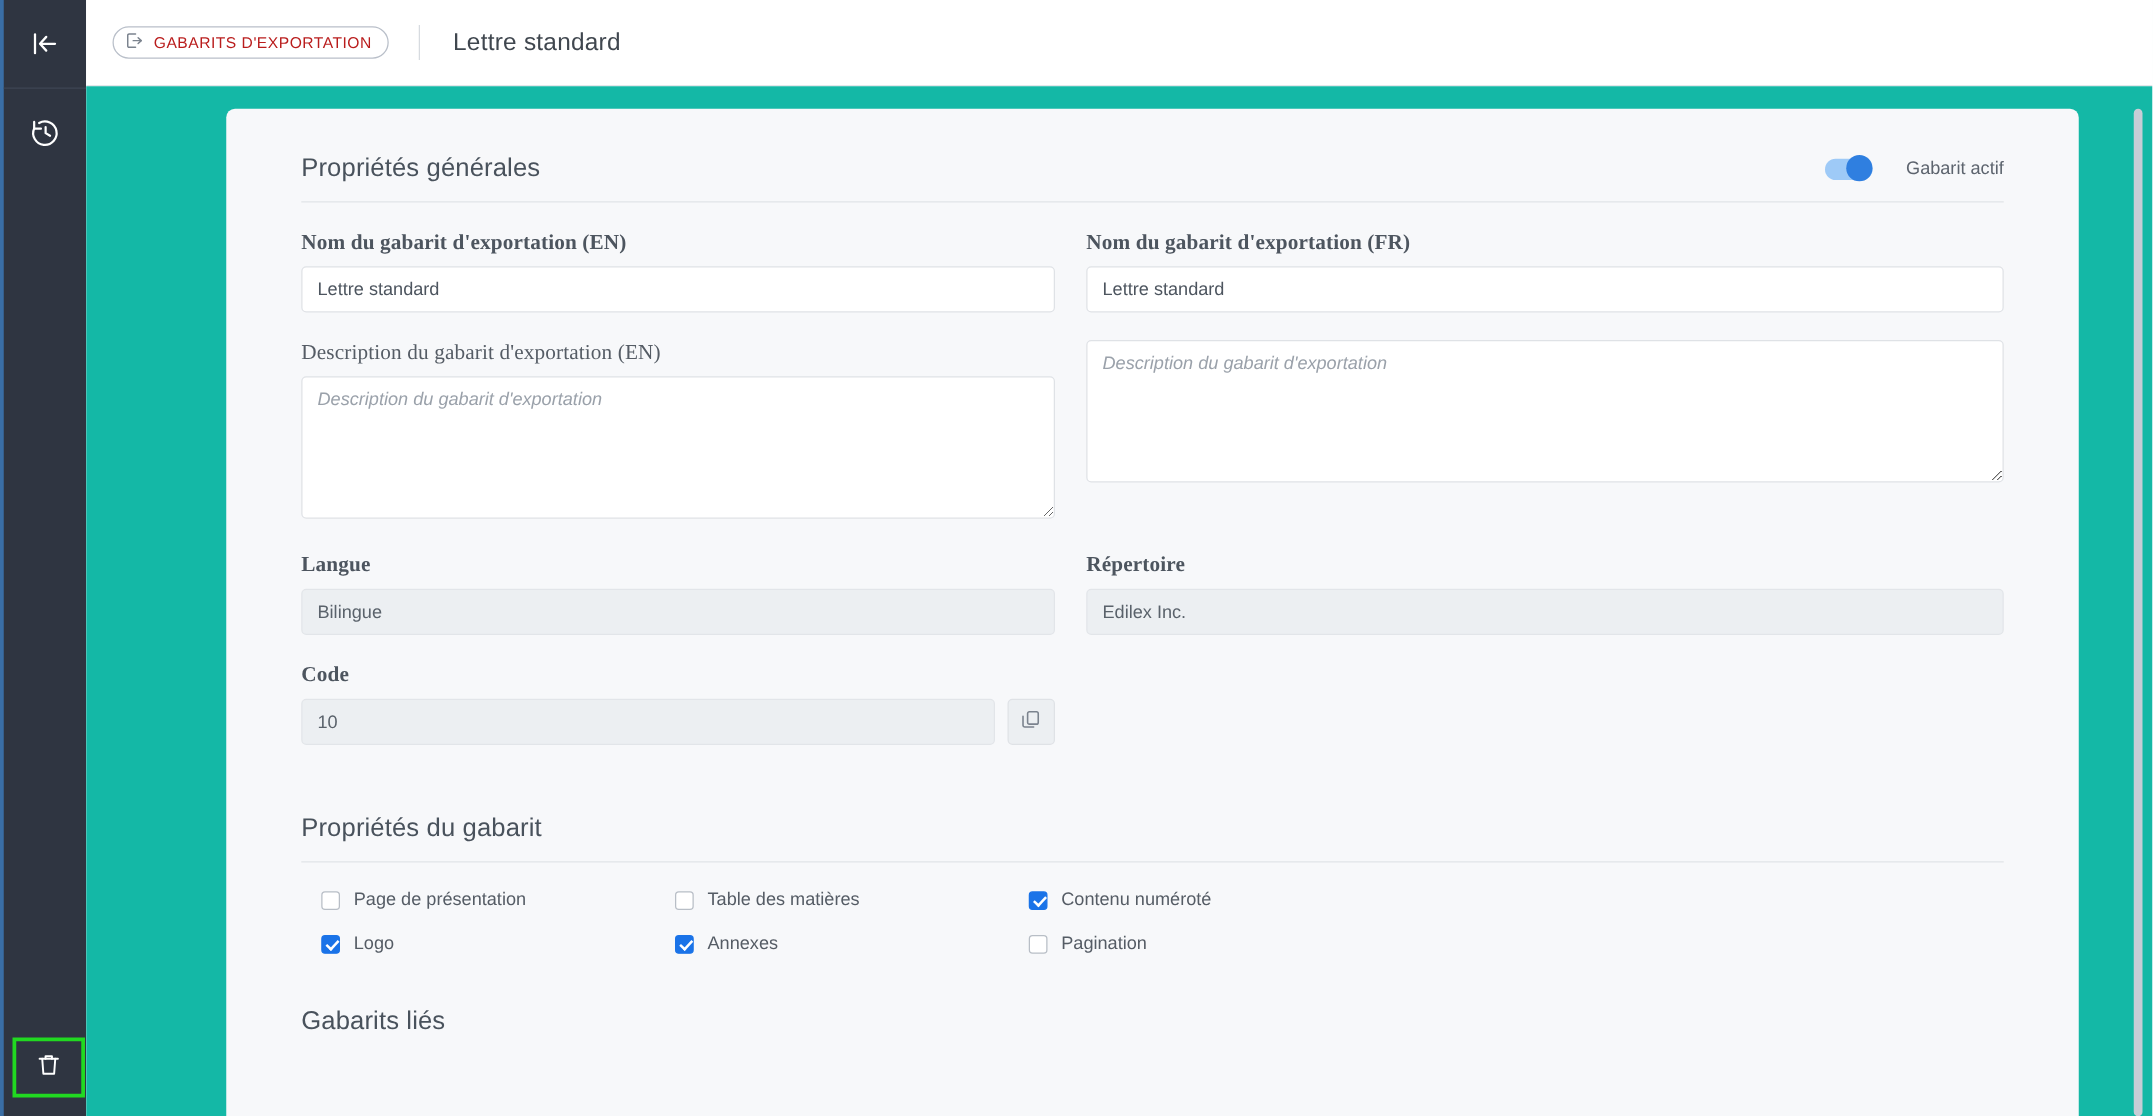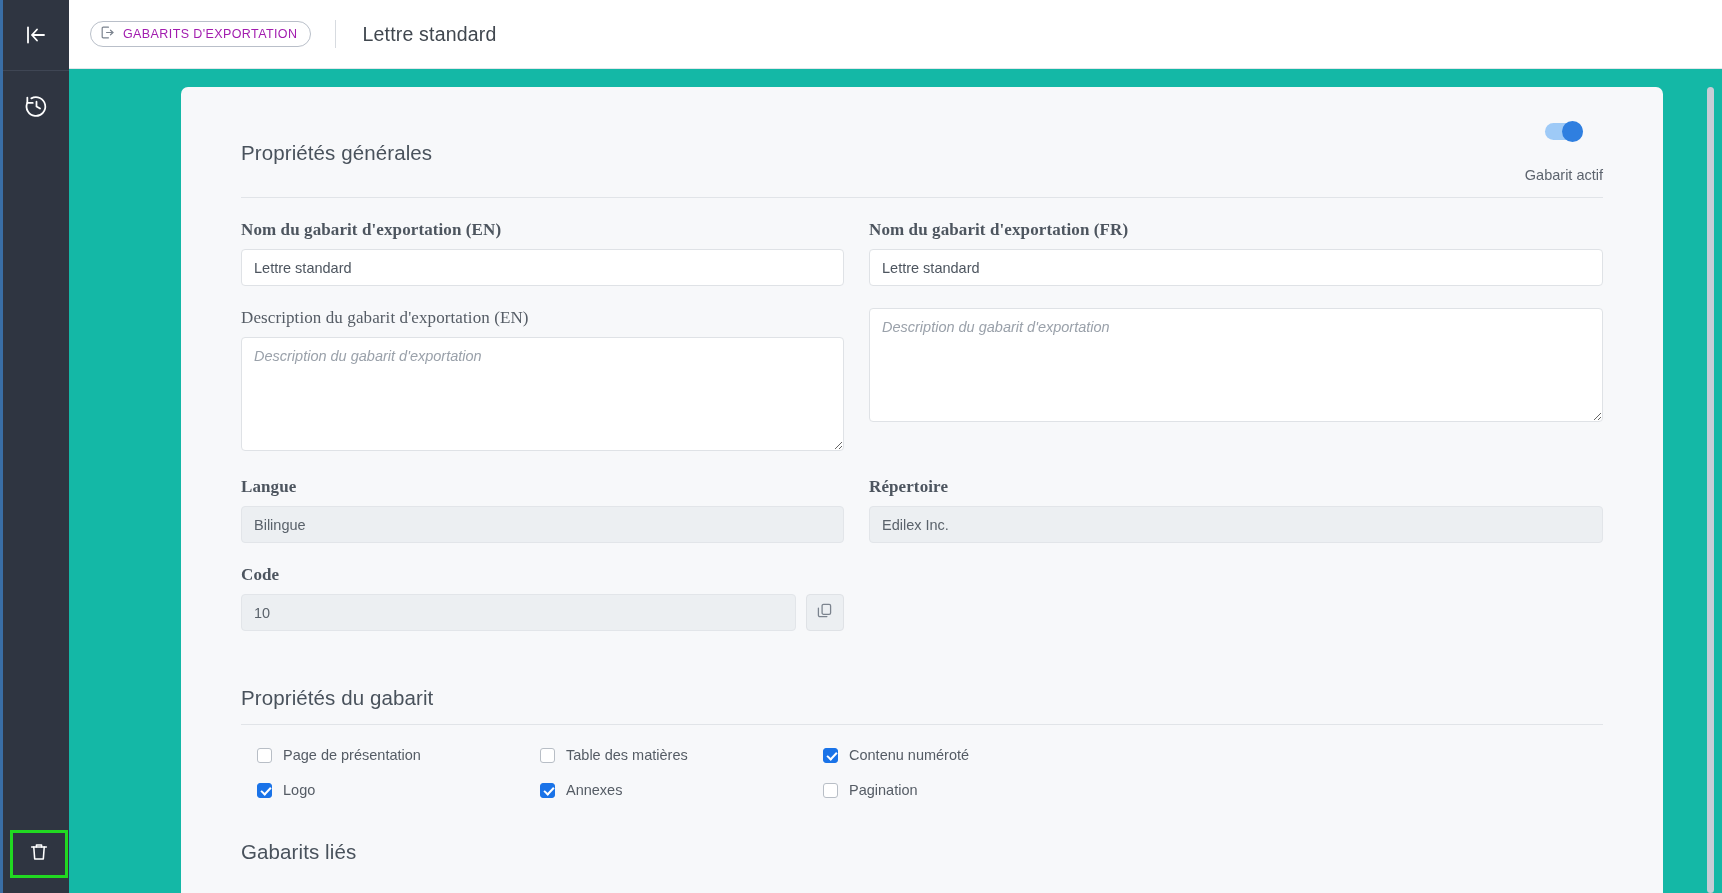--- a/index.html
+++ b/index.html
@@ -52,21 +52,21 @@
     border-bottom: 1px solid #e3e6ea;
     display: flex; align-items: center;
     padding-left: 21px;
   }
   .crumb-pill {
     display: inline-flex; align-items: center; gap: 8px;
     height: 26px;
     padding: 0 13px 0 9px;
     border: 1px solid #b9bfc9;
     border-radius: 13px;
-    color: #a21caf;
+    color: #b91c1c;
     font-size: 12.5px;
     letter-spacing: .4px;
     cursor: pointer;
     white-space: nowrap;
     background: #fff;
   }
   .crumb-pill svg { flex: 0 0 auto; }
   .crumb-sep {
     width: 1px; height: 28px; background: #d7dbe0;
     margin: 0 26px 0 24px;
@@ -99,21 +99,21 @@
     font-weight: 400;
     color: #49525c;
     letter-spacing: .1px;
   }
   .section-head {
     display: flex; align-items: center; justify-content: space-between;
     padding-bottom: 14px;
   }
 
   
-  .toggle-wrap { display: flex; align-items: center; gap: 27px; cursor: pointer; flex-direction: column; }
+  .toggle-wrap { display: flex; align-items: center; gap: 27px; cursor: pointer; }
   .toggle {
     width: 38px; height: 17px; border-radius: 9px;
     background: #9ecaf7; position: relative; flex: 0 0 auto;
   }
   .toggle .knob {
     position: absolute; right: 0; top: -2.5px;
     width: 21px; height: 21px; border-radius: 50%;
     background: #2f7fe0;
   }
   .toggle-label { font-size: 14.5px; color: #5d646e; }

